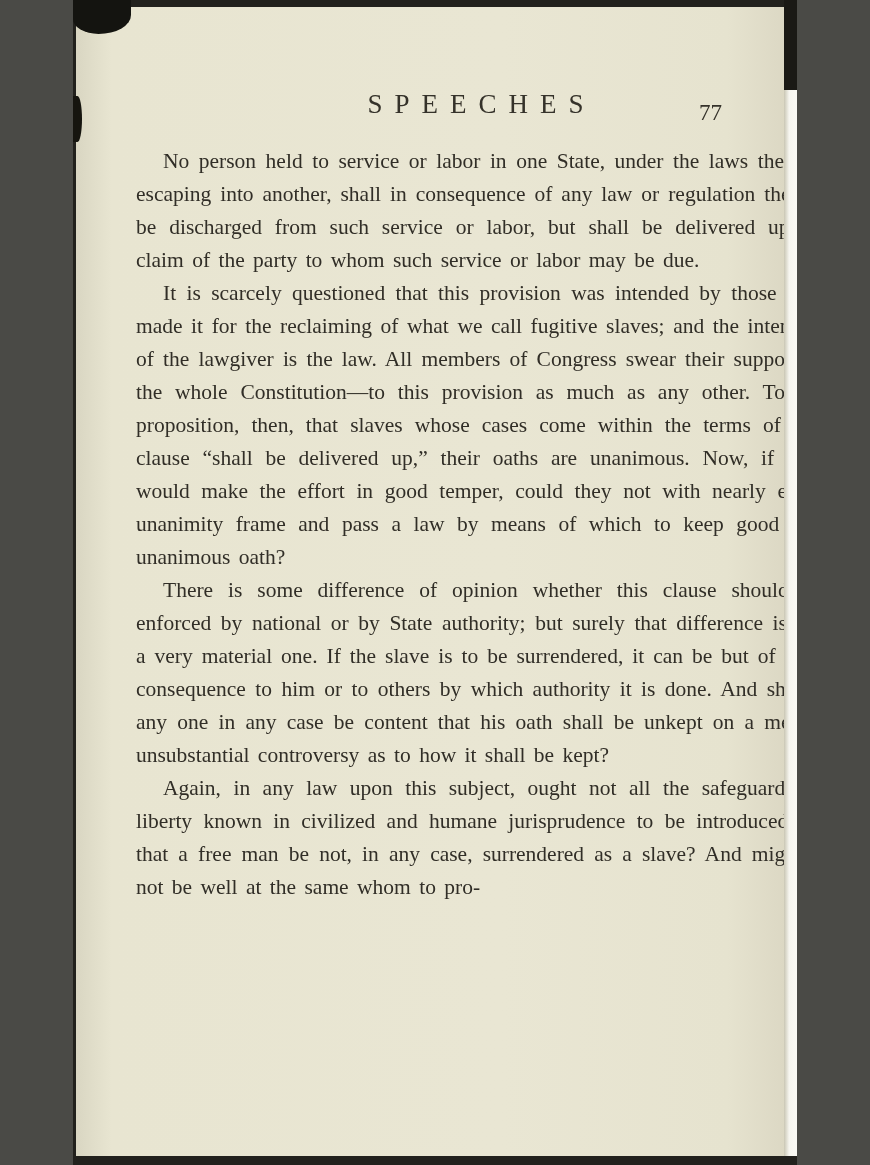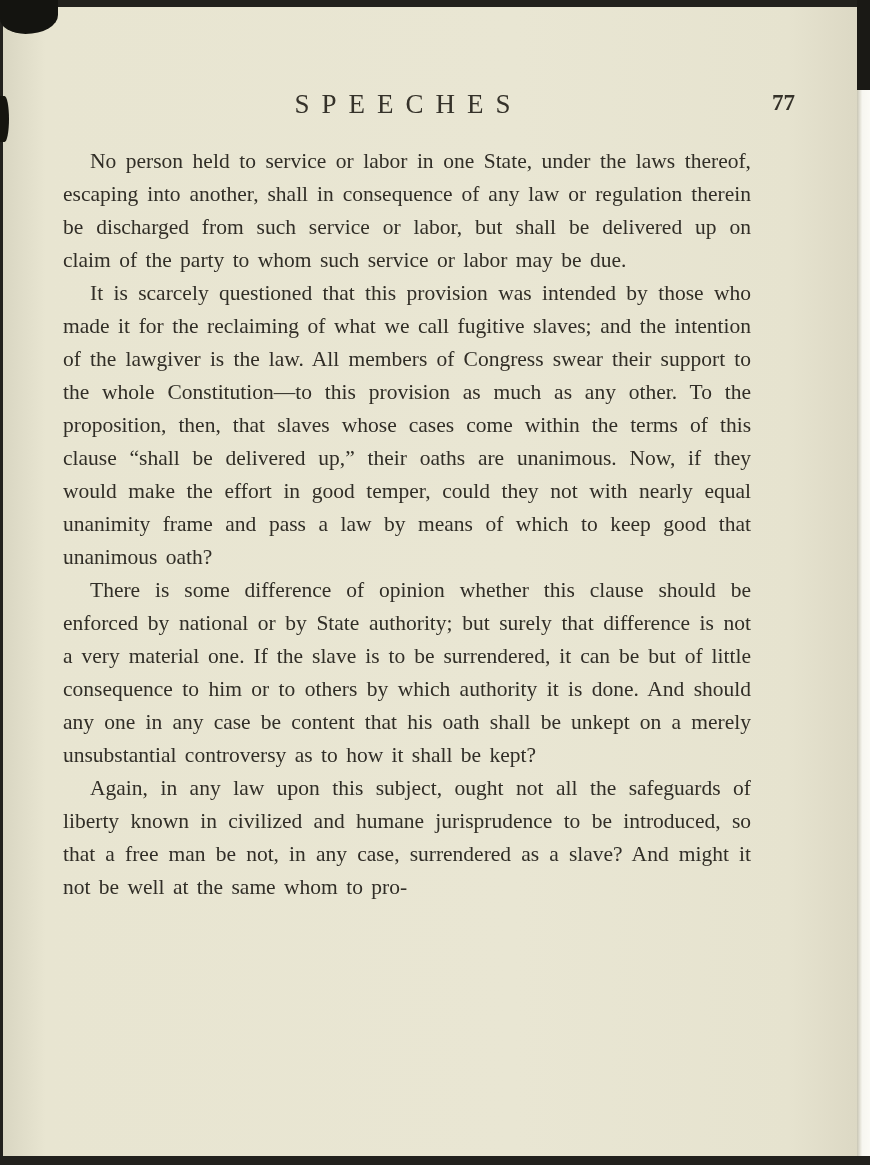--- a/index.html
+++ b/index.html
@@ -3,21 +3,21 @@
 <meta charset="utf-8">
 <style>
   html, body {
     margin: 0;
     padding: 0;
     background: #4a4a46;
     font-family: "Liberation Serif", serif;
   }
   .scan {
     position: relative;
-    width: 870px;
+    width: 724px;
     height: 1165px;
     margin: 0 auto;
     background: #22211d;
     overflow: hidden;
   }
   
   .paper {
     position: absolute;
     top: 7px;
     left: 3px;
@@ -66,24 +66,23 @@
     width: 685px;
     text-align: center;
     font-size: 27px;
     letter-spacing: 12px;
     color: #35322a;
     font-weight: 400;
   }
   .pagenum {
     position: absolute;
     right: 62px;
-    top: 1px;
+    top: 11px;
     font-size: 23px;
     color: #35322a;
-    font-weight: bold;
   }
   .body-text {
     margin: 16px 106px 0 60px;
     width: 688px;
     color: #312e27;
     font-size: 21.5px;
     line-height: 33px;
     text-align: justify;
     word-spacing: 0.14em;
   }

